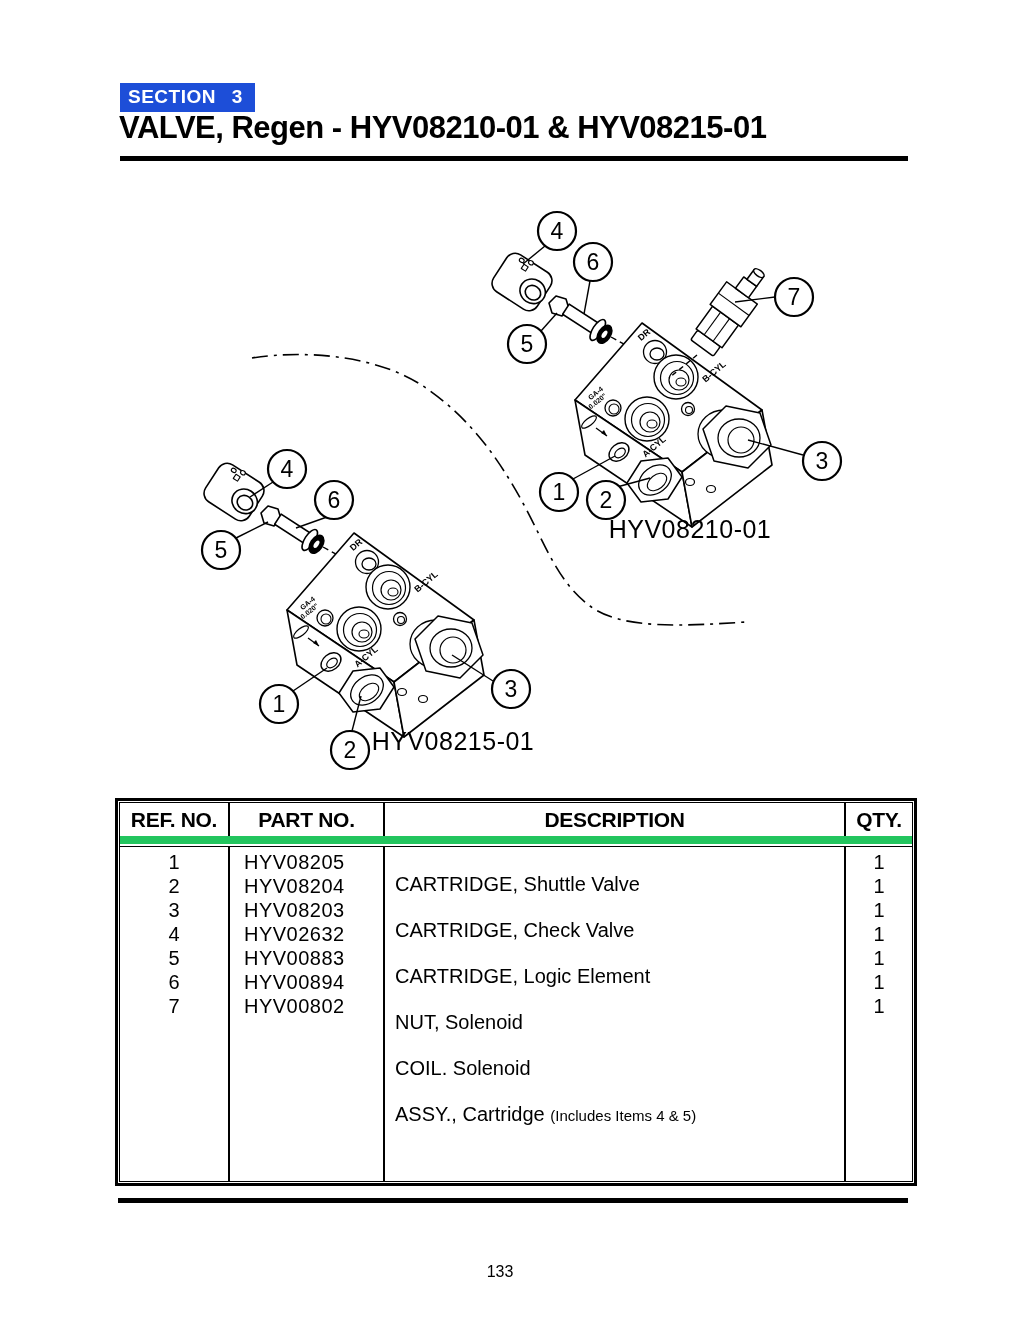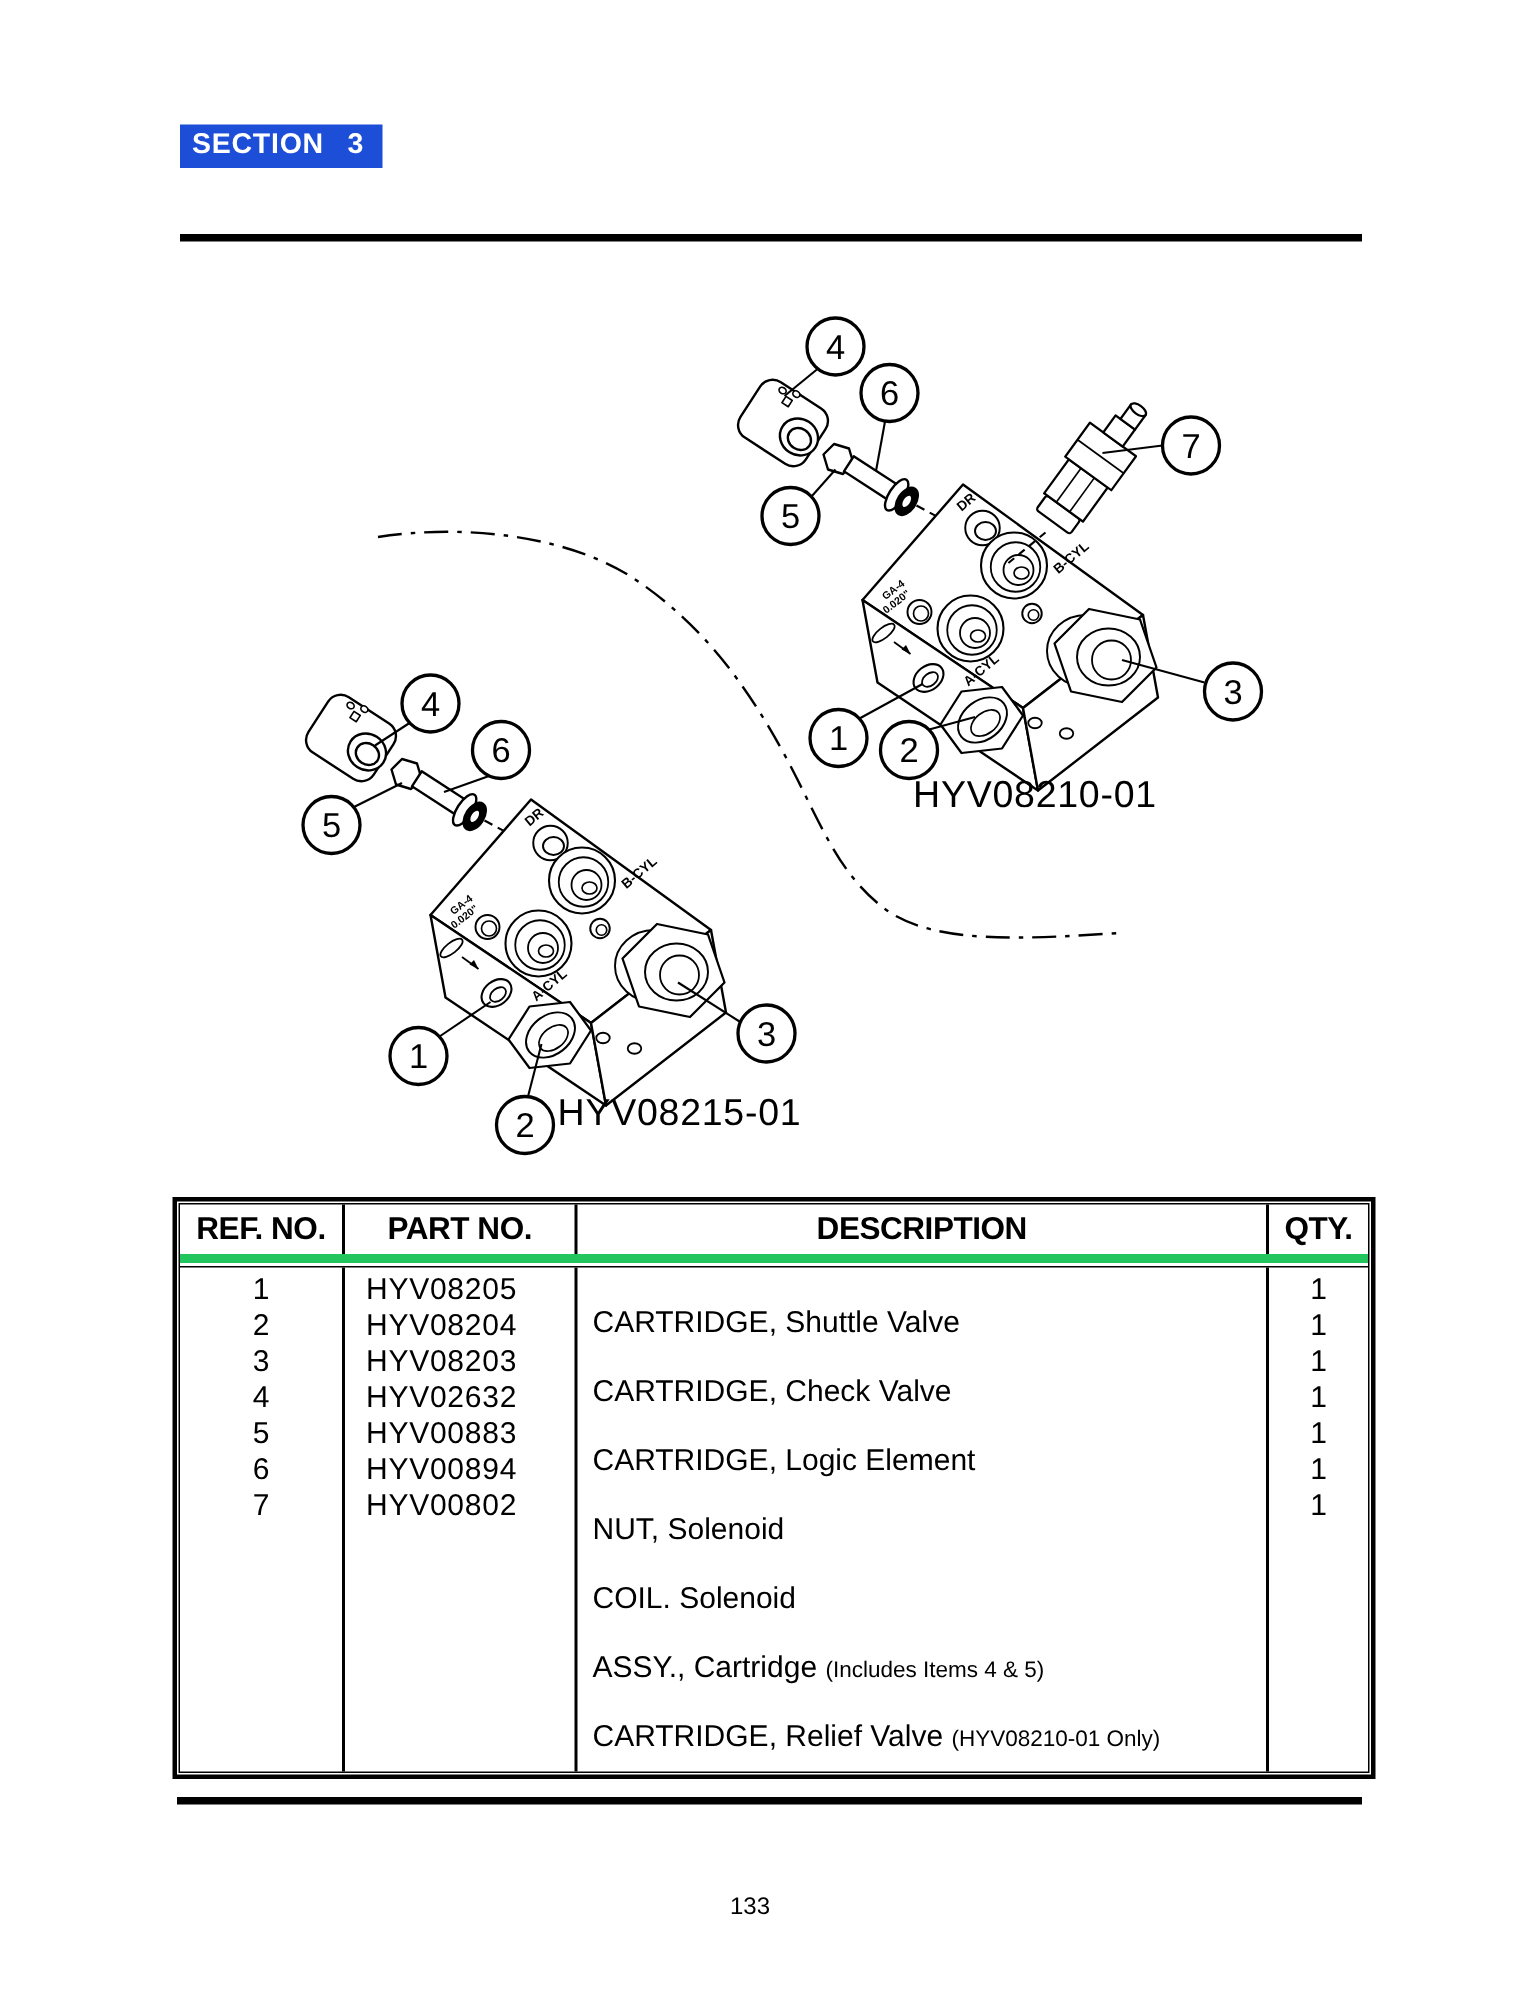--- a/index.html
+++ b/index.html
@@ -12,21 +12,21 @@
         letter-spacing:-.5px;white-space:nowrap;}
   #title-rule{position:absolute;left:120px;top:156px;width:788px;height:5px;background:#000;}
   
   #diagram{position:absolute;left:0;top:0;width:1024px;height:1326px;}
   
   #parts-table{position:absolute;left:115px;top:798px;width:802px;height:388px;
         border:3px solid #000;box-sizing:border-box;background:#fff;}
   #tbl-inner{position:absolute;left:1px;top:1px;right:1px;bottom:1px;border:1px solid #000;
         display:flex;flex-direction:column;}
   .hdr-row{display:grid;grid-template-columns:110px 155px 1fr 66px;height:33px;
-        border-bottom:6px solid #22c55e;}
+        border-bottom:8px solid #22c55e;}
   .hdr-cell{display:flex;align-items:center;justify-content:center;font-weight:bold;
         font-size:21px;border-right:2px solid #000;letter-spacing:-.3px;}
   .hdr-cell:last-child{border-right:none;}
   .body-grid{display:grid;grid-template-columns:110px 155px 1fr 66px;flex:1;
         border-top:1px solid #000;margin-top:2px;}
   .body-col{border-right:2px solid #000;padding-top:3px;}
   .body-col:last-child{border-right:none;}
   .cell{height:24px;line-height:24px;font-size:20px;white-space:nowrap;overflow:hidden;}
   .c-center{text-align:center;}
   .c-part{padding-left:14px;letter-spacing:.5px;}
@@ -36,20 +36,21 @@
   #bottom-rule{position:absolute;left:118px;top:1198px;width:790px;height:5px;background:#000;}
   #footer-left{position:absolute;left:120px;top:1263px;font-size:16px;}
   #footer-page{position:absolute;left:470px;top:1263px;width:60px;text-align:center;font-size:16px;}
 </style>
 </head>
 <body>
 
 <div id="page">
 
   <div id="section-badge">SECTION 3</div>
+  <div id="page-title">VALVE, Regen - HYV08210-01 &amp; HYV08215-01</div>
   <div id="title-rule"></div>
 
   <svg id="diagram" viewBox="0 0 1024 1326" xmlns="http://www.w3.org/2000/svg">
     <defs>
       <g id="valve-unit" fill="#fff" stroke="#000" stroke-width="1.6" stroke-linejoin="round">
 
         <g transform="translate(522,282) rotate(33)">
           <rect x="-26" y="-22" width="52" height="44" rx="10"></rect>
           <ellipse cx="14" cy="2" rx="13" ry="12"></ellipse>
           <ellipse cx="15" cy="3" rx="8" ry="7"></ellipse>
@@ -239,21 +240,20 @@
           <div class="cell c-part">HYV00894</div>
           <div class="cell c-part">HYV00802</div>
         </div>
         <div class="body-col">
           <div class="cell c-desc"><span>CARTRIDGE, Shuttle Valve</span> <span class="desc-note"></span></div>
           <div class="cell c-desc"><span>CARTRIDGE, Check Valve</span> <span class="desc-note"></span></div>
           <div class="cell c-desc"><span>CARTRIDGE, Logic Element</span> <span class="desc-note"></span></div>
           <div class="cell c-desc"><span>NUT, Solenoid</span> <span class="desc-note"></span></div>
           <div class="cell c-desc"><span>COIL. Solenoid</span> <span class="desc-note"></span></div>
           <div class="cell c-desc"><span>ASSY., Cartridge</span> <span class="desc-note">(Includes Items 4 &amp; 5)</span></div>
-          <div class="cell c-desc"><span>CARTRIDGE, Relief Valve</span> <span class="desc-note">(HYV08210-01 Only)</span></div>
         </div>
         <div class="body-col">
           <div class="cell c-center">1</div>
           <div class="cell c-center">1</div>
           <div class="cell c-center">1</div>
           <div class="cell c-center">1</div>
           <div class="cell c-center">1</div>
           <div class="cell c-center">1</div>
           <div class="cell c-center">1</div>
         </div>

